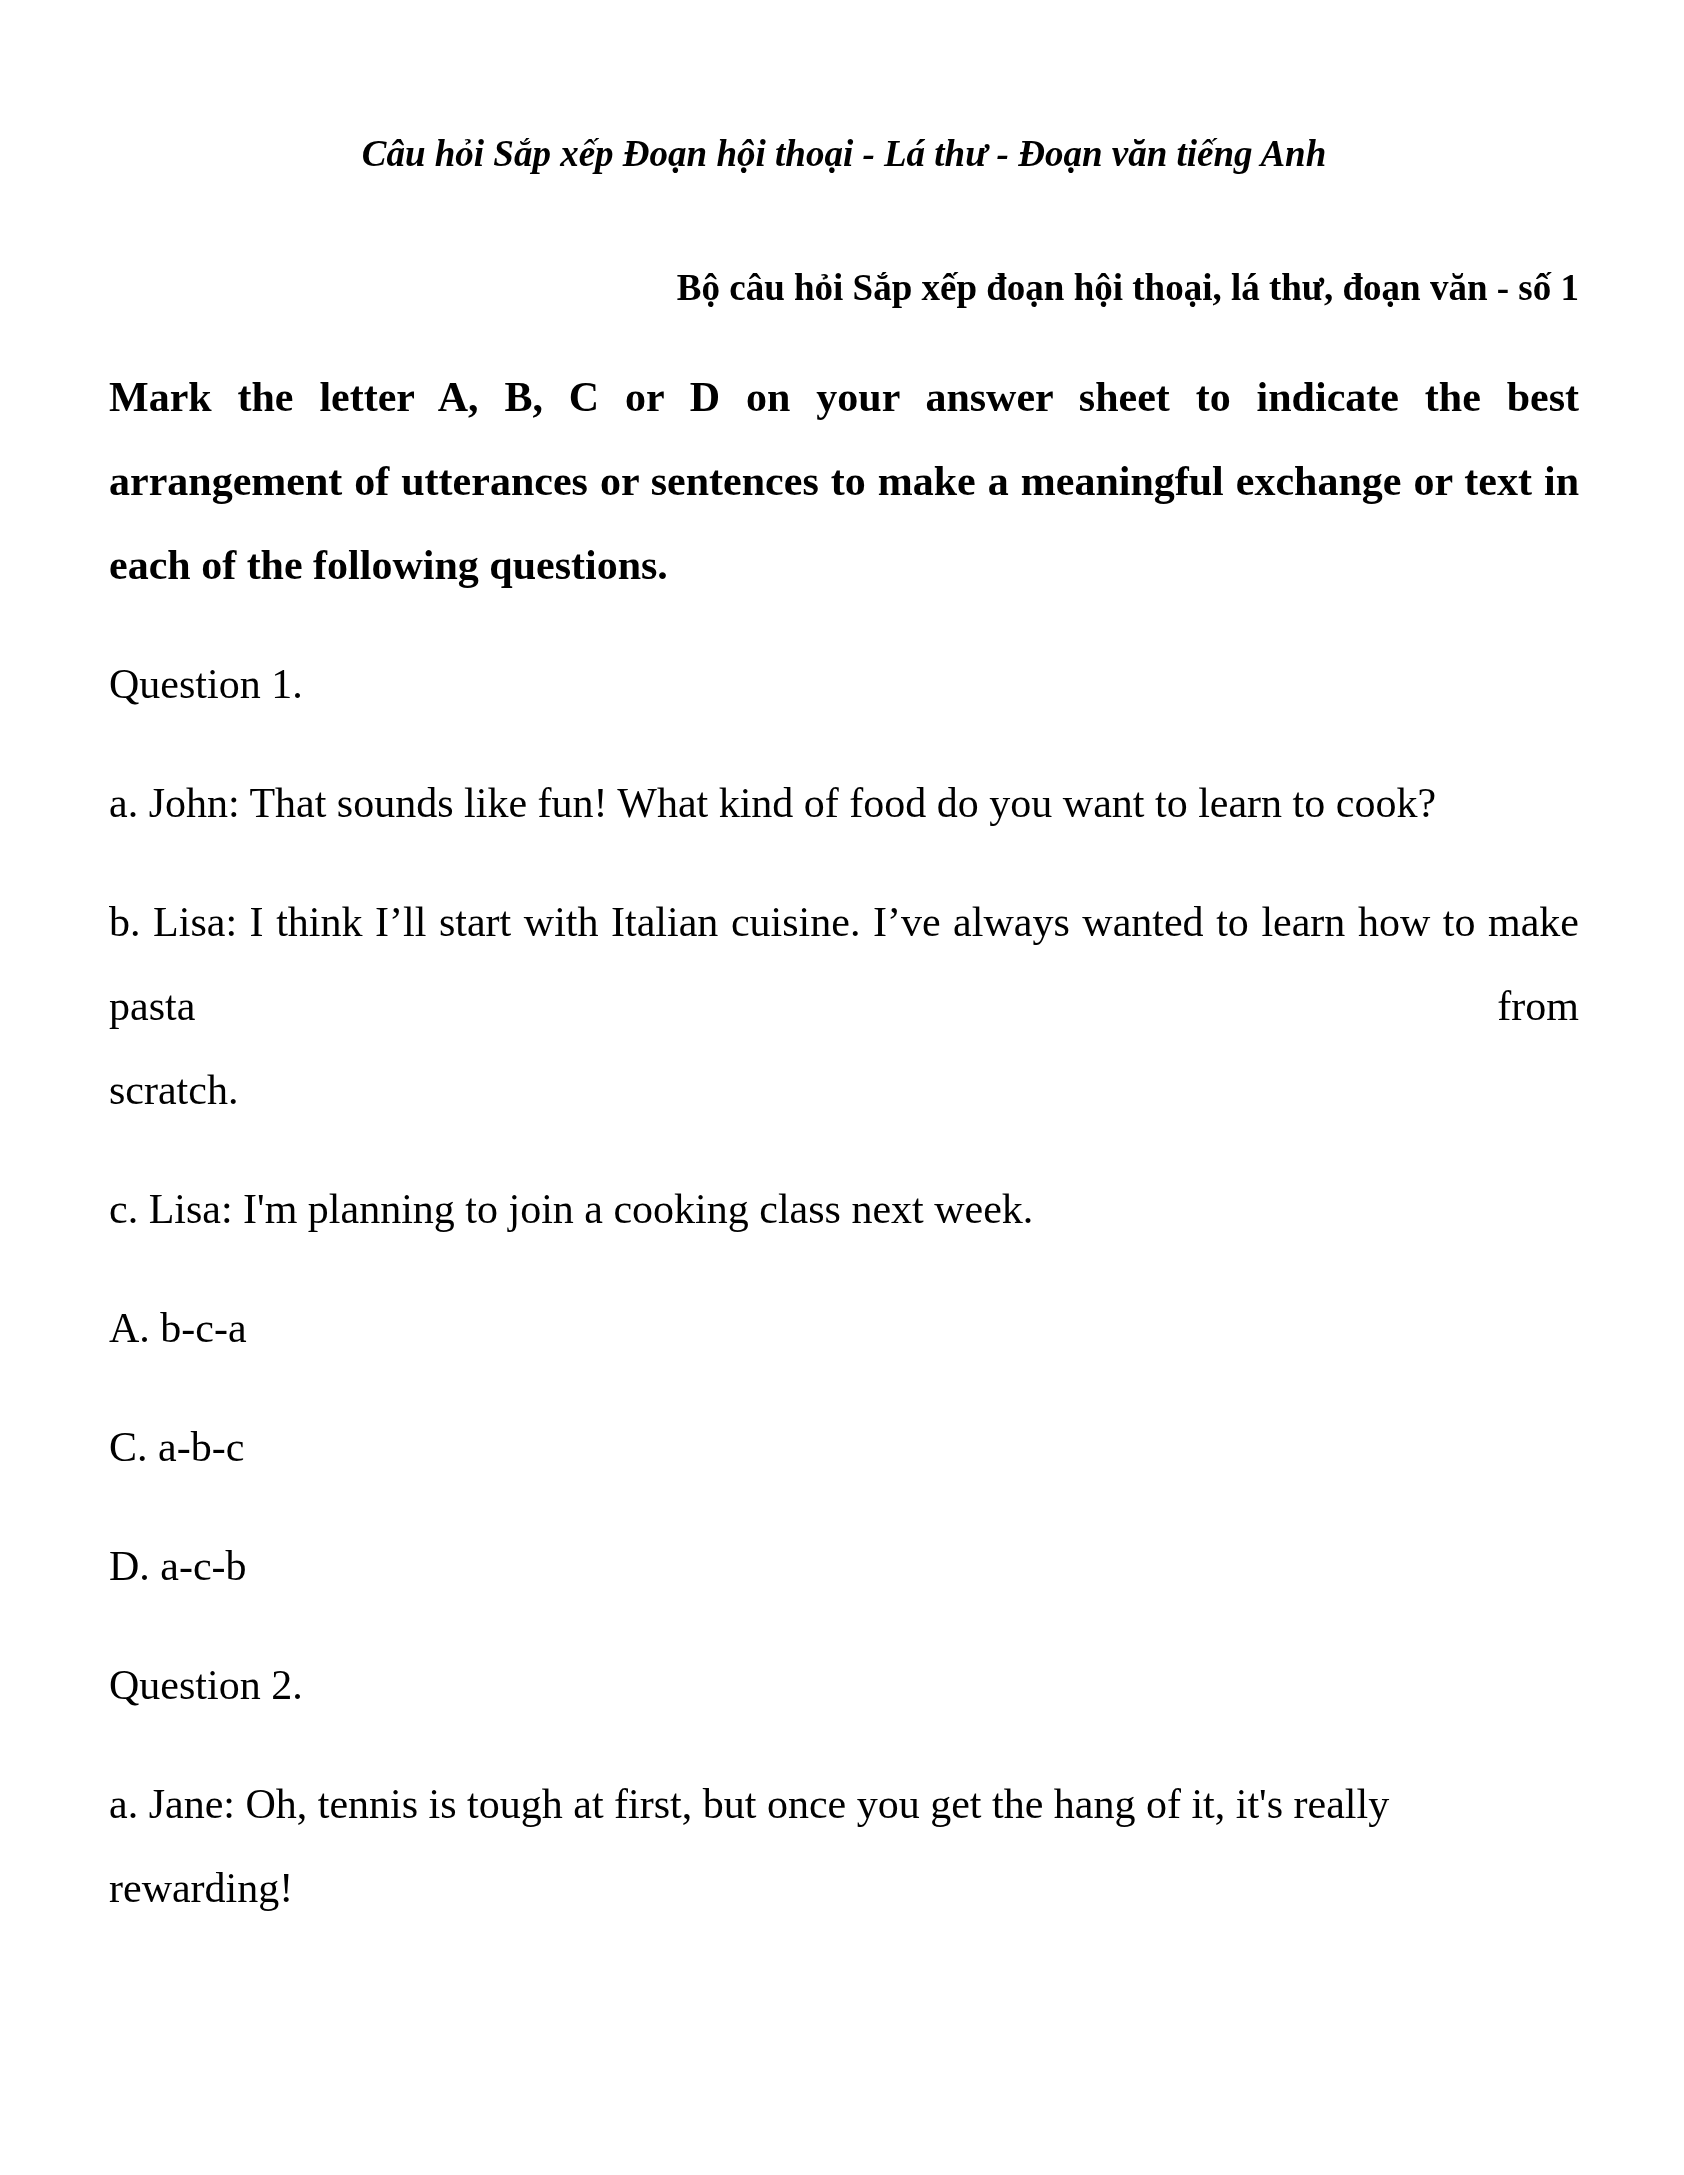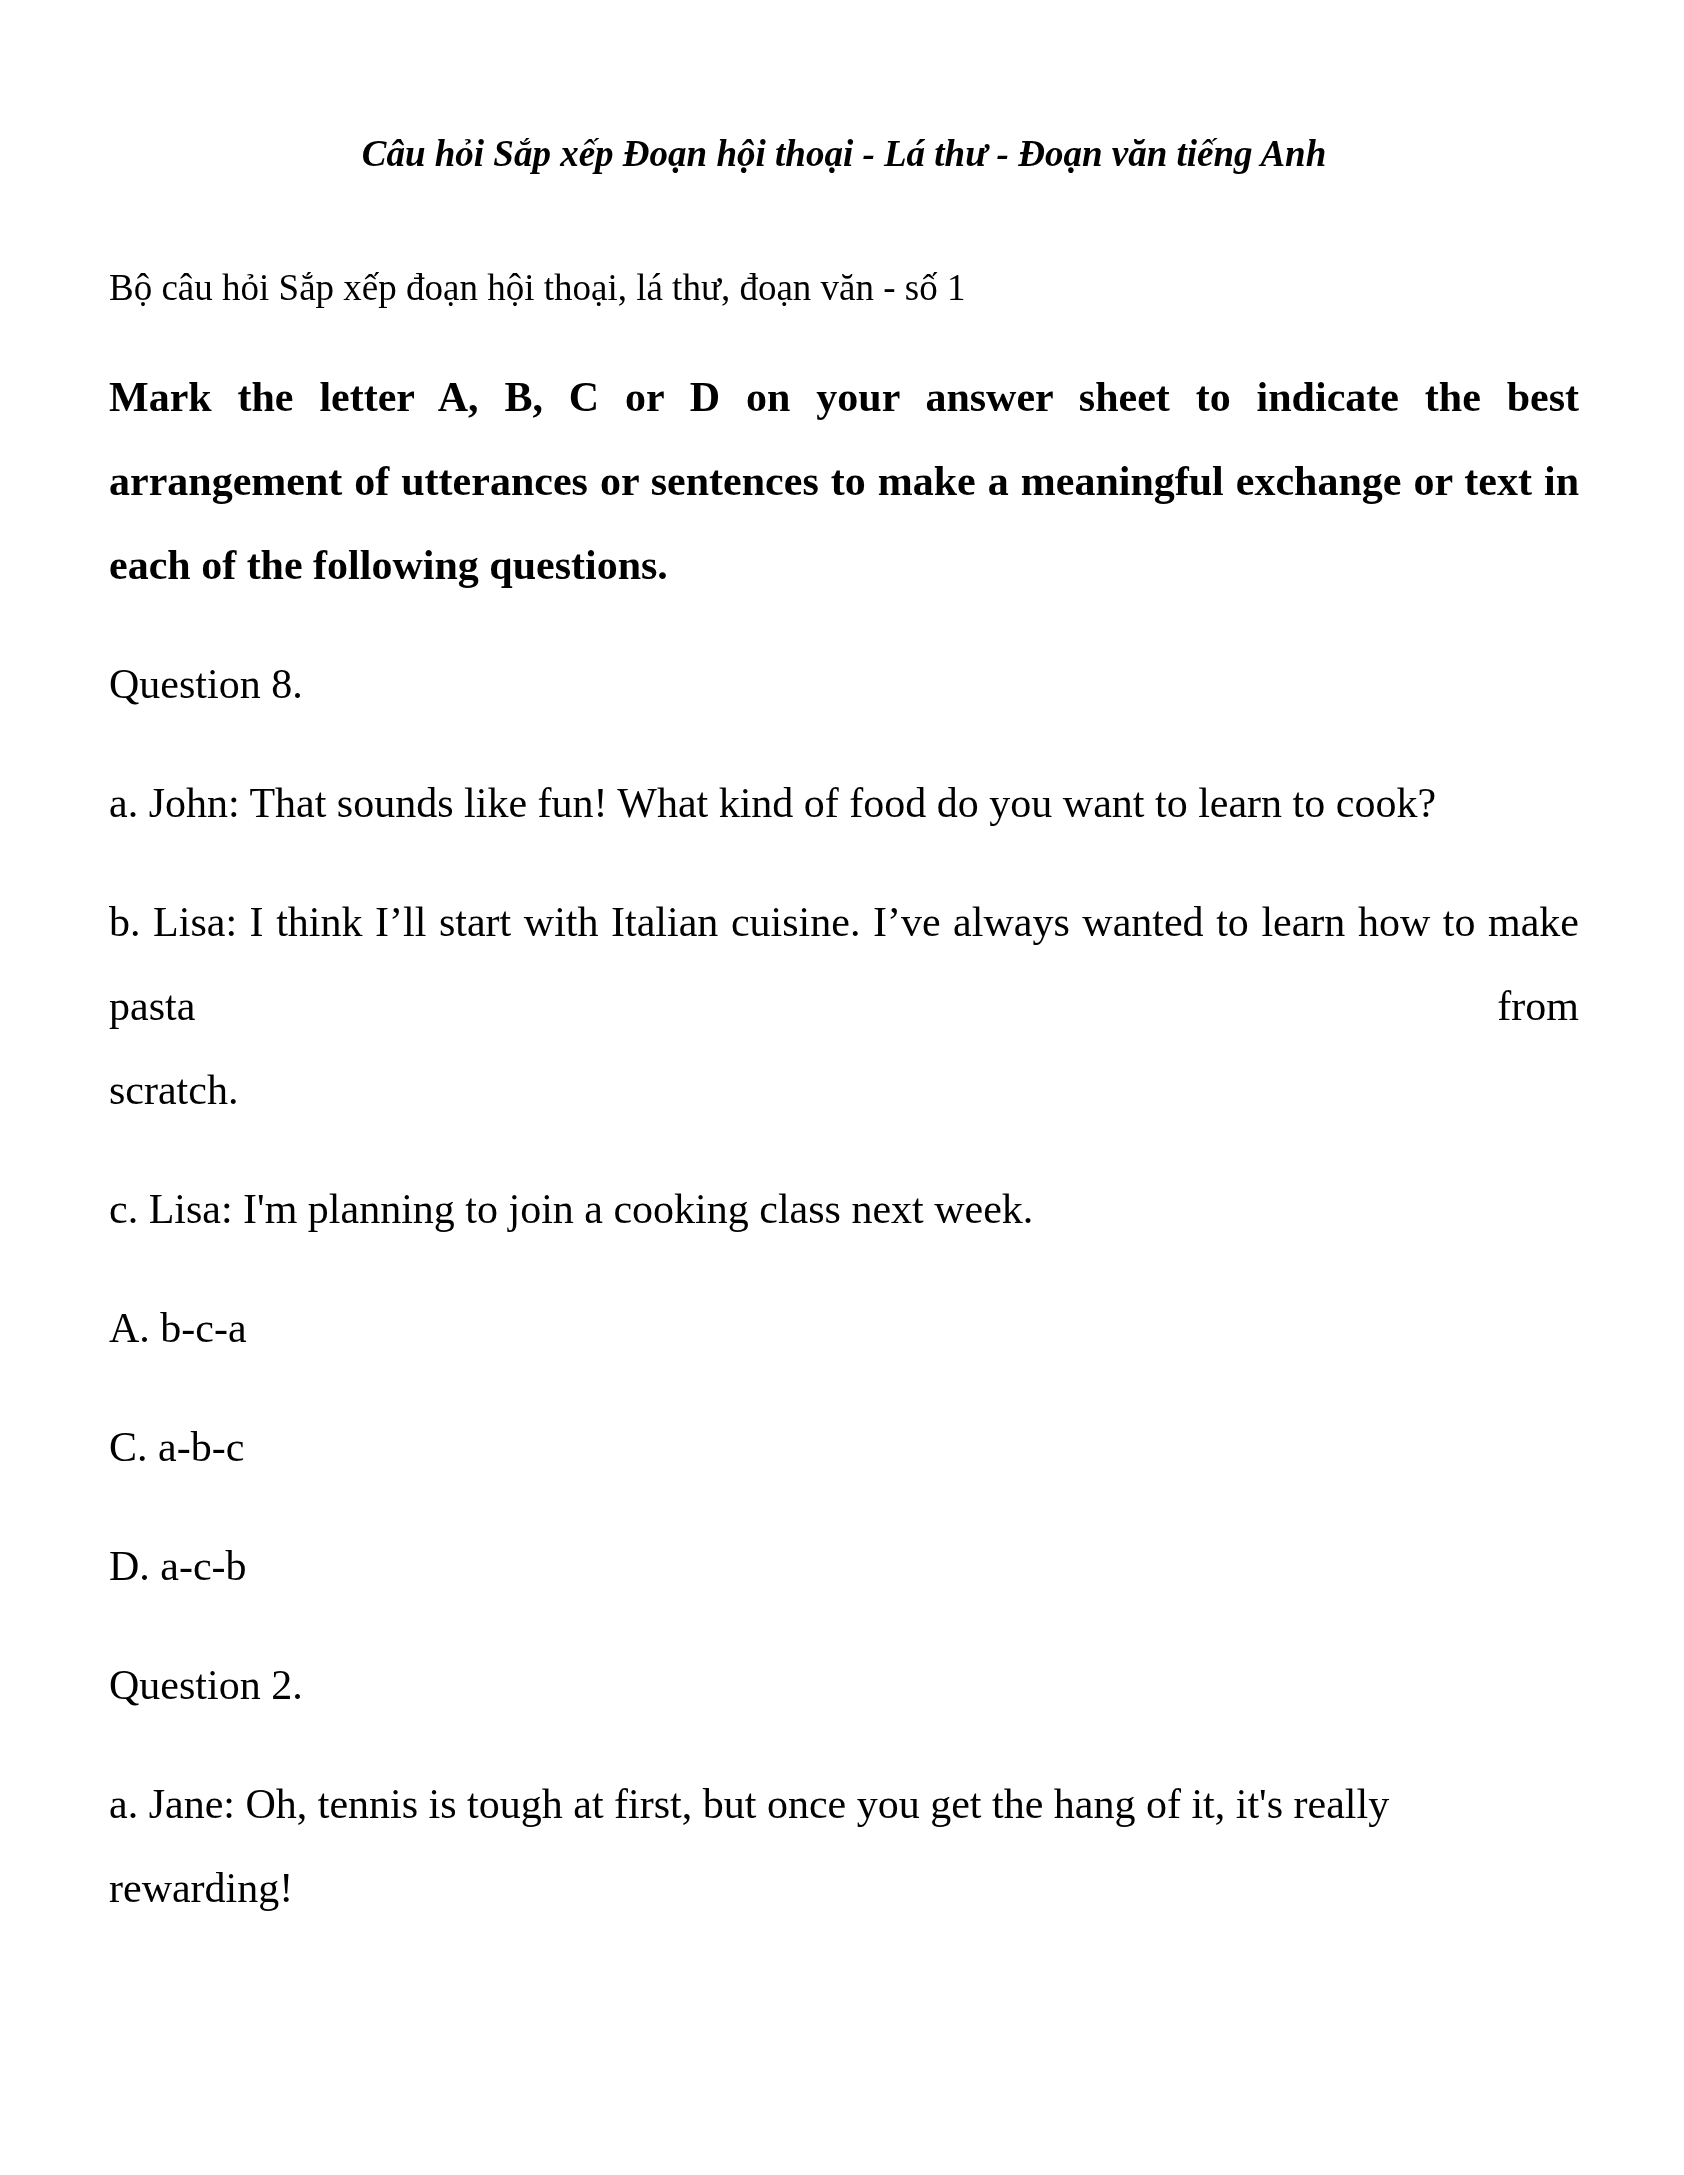--- a/index.html
+++ b/index.html
@@ -22,22 +22,23 @@
     font-size: 37px;
     line-height: 84px;
     font-weight: bold;
     font-style: italic;
     text-align: center;
     margin-bottom: 50px;
   }
   .doc-heading {
     font-size: 37px;
     line-height: 84px;
-    font-weight: normal;
+    font-weight: bold;
     margin-bottom: 25px;
+    text-align: right;
   }
   .para { margin-bottom: 35px; }
   .bold { font-weight: bold; }
   .just {
     text-align: justify;
     text-align-last: justify;
   }
 </style>
 </head>
 <body>
@@ -47,21 +48,21 @@
   <div class="doc-title">Câu hỏi Sắp xếp Đoạn hội thoại - Lá thư - Đoạn văn tiếng Anh</div>
 
   <div class="doc-heading">Bộ câu hỏi Sắp xếp đoạn hội thoại, lá thư, đoạn văn - số 1</div>
 
   <div class="para">
     <div class="line bold just">Mark the letter A, B, C or D on your answer sheet to indicate the best</div>
     <div class="line bold just">arrangement of utterances or sentences to make a meaningful exchange or text in</div>
     <div class="line bold">each of the following questions.</div>
   </div>
 
-  <div class="para line">Question 8.</div>
+  <div class="para line">Question 1.</div>
 
   <div class="para line">a. John: That sounds like fun! What kind of food do you want to learn to cook?</div>
 
   <div class="para">
     <div class="line just">b. Lisa: I think I’ll start with Italian cuisine. I’ve always wanted to learn how to make pasta from</div>
     <div class="line">scratch.</div>
   </div>
 
   <div class="para line">c. Lisa: I'm planning to join a cooking class next week.</div>
 

